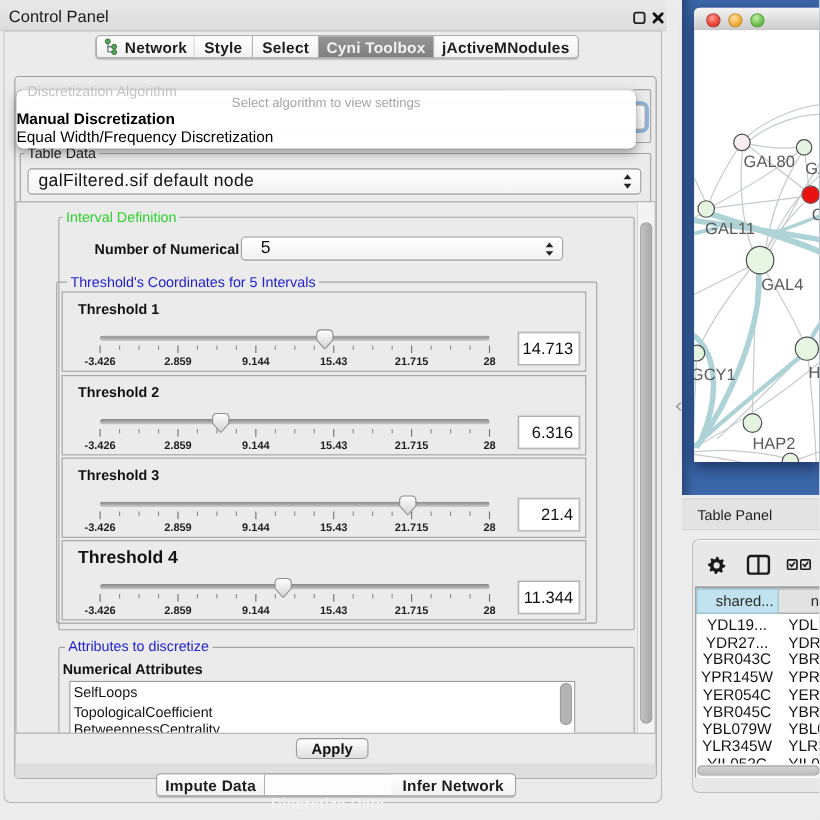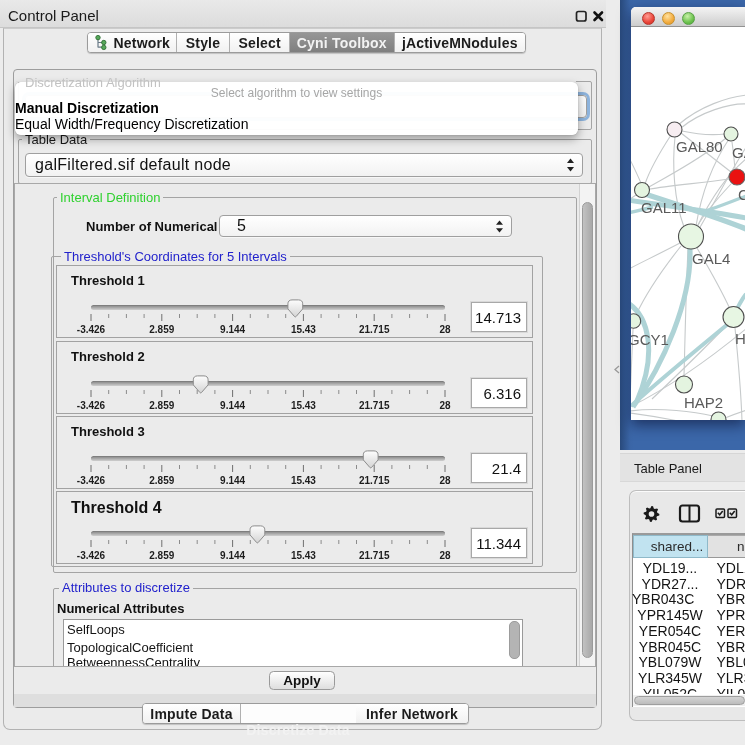--- a/index.html
+++ b/index.html
@@ -346,21 +346,21 @@
 <div class="abs" style="left:632px;top:533px;width:113px;height:174px;background:#fff;border-left:1px solid #8e8e8e;border-top:2px solid #9a9a9a;box-sizing:border-box;overflow:hidden;"></div>
 <div class="abs" style="left:633px;top:535px;width:75px;height:23px;background:#c1e3f0;border:1px solid #8fb9c9;box-sizing:border-box;display:flex;align-items:center;justify-content:center;font-size:13.5px;color:#2b2b2b;padding-left:13px;box-sizing:border-box;">shared...</div>
 <div class="abs" style="left:708px;top:535px;width:37px;height:23px;background:#e2e2e2;border-top:1px solid #aaa;border-bottom:1px solid #999;box-sizing:border-box;overflow:hidden;">
     <div style="position:absolute;left:0;width:92px;text-align:center;top:3px;font-size:13.5px;color:#2b2b2b;">name</div>
   </div>
 <div class="abs" style="left:632px;top:558px;width:113px;height:136px;overflow:hidden;">
 <div class="row" style="left:0;top:2.0px;width:76px;text-align:center;">YDL19...</div>
 <div class="row" style="left:84.5px;top:2.0px;">YDL19</div>
 <div class="row" style="left:0;top:17.7px;width:76px;text-align:center;">YDR27...</div>
 <div class="row" style="left:84.5px;top:17.7px;">YDR27</div>
-<div class="row" style="left:0;top:33.4px;width:76px;">YBR043C</div>
+<div class="row" style="left:0;top:33.4px;width:76px;text-align:center;">YBR043C</div>
 <div class="row" style="left:84.5px;top:33.4px;">YBR04</div>
 <div class="row" style="left:0;top:49.1px;width:76px;text-align:center;">YPR145W</div>
 <div class="row" style="left:84.5px;top:49.1px;">YPR14</div>
 <div class="row" style="left:0;top:64.8px;width:76px;text-align:center;">YER054C</div>
 <div class="row" style="left:84.5px;top:64.8px;">YER05</div>
 <div class="row" style="left:0;top:80.5px;width:76px;text-align:center;">YBR045C</div>
 <div class="row" style="left:84.5px;top:80.5px;">YBR04</div>
 <div class="row" style="left:0;top:96.2px;width:76px;text-align:center;">YBL079W</div>
 <div class="row" style="left:84.5px;top:96.2px;">YBL07</div>
 <div class="row" style="left:0;top:111.9px;width:76px;text-align:center;">YLR345W</div>

